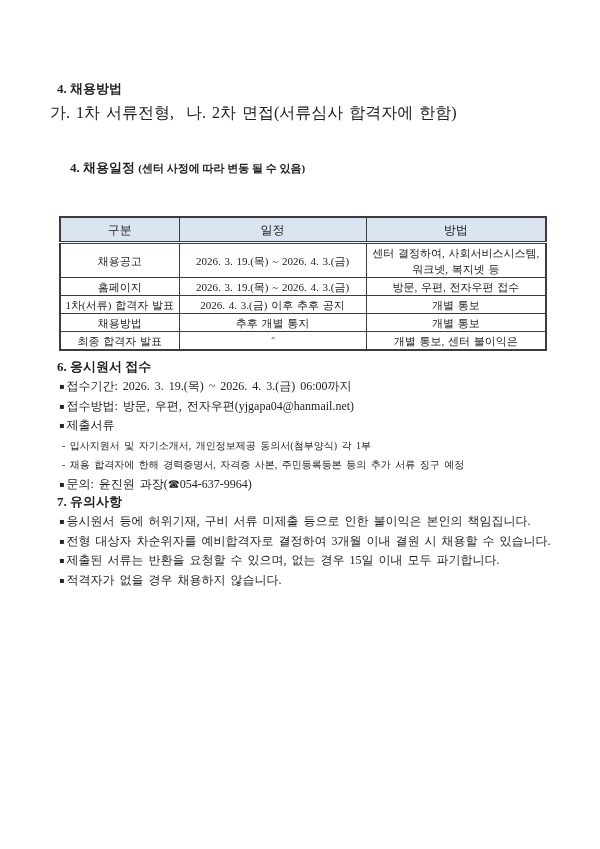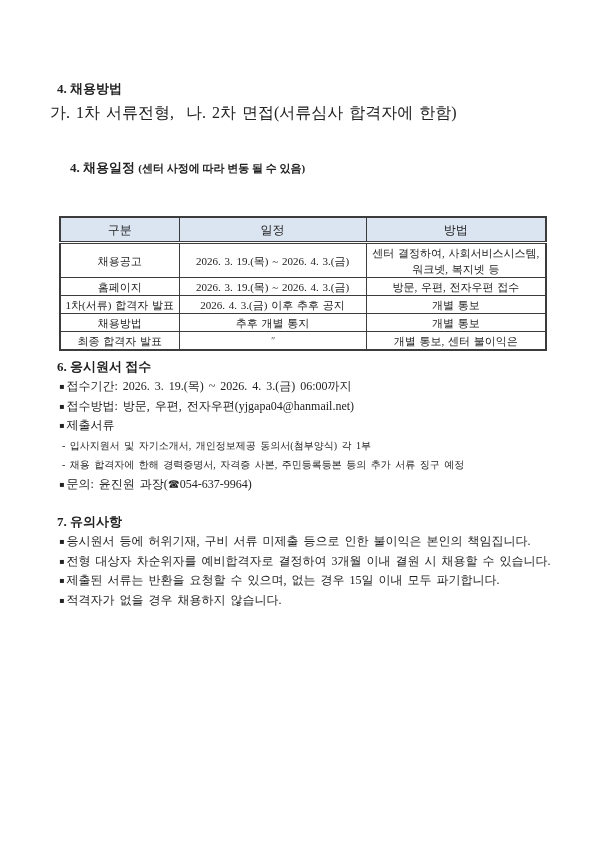--- a/index.html
+++ b/index.html
@@ -44,21 +44,21 @@
     border-bottom:3px double var(--border, #3c3c3c);
   }
   table.schedule col.c1 { width:119px; }
   table.schedule col.c2 { width:187px; }
   table.schedule col.c3 { width:180px; }
   tr.r-tall td { height:33px; }
   tr.r-std td  { height:17px; }
   td.ditto { font-style:italic; font-size:10px; color:#555; }
 
   .sec6 { margin-top:8px; }
-  .sec7 { margin-top:20px; }
+  .sec7 { }
 
   .bullet-line {
     font-size:12px; line-height:19.5px; white-space:pre-wrap;
     margin-left:2px; word-spacing:2px;
   }
   .bullet-line .sq {
     font-size:8px; vertical-align:1px; margin-right:2px;
     font-family:"DejaVu Sans",sans-serif;
   }
   .sub-line {

